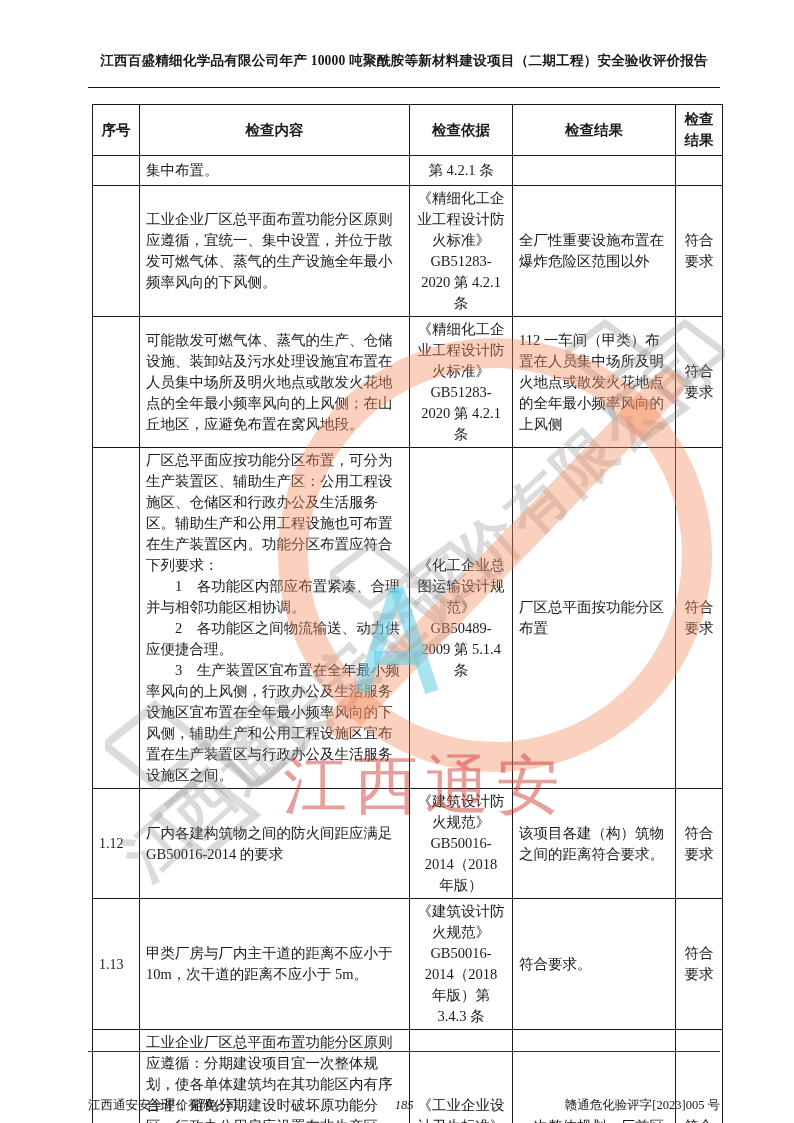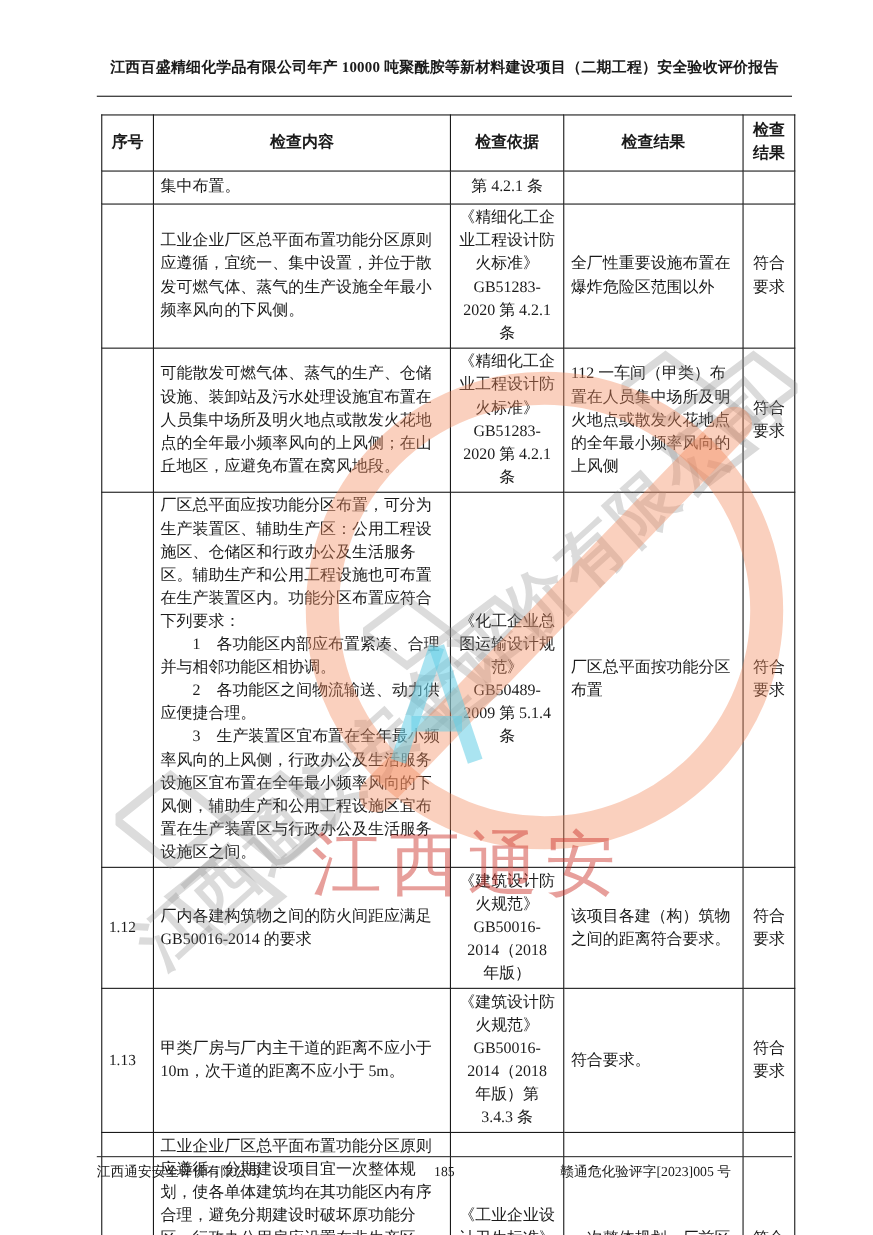--- a/index.html
+++ b/index.html
@@ -55,22 +55,22 @@
   tr:last-child td{border-bottom:none;}
   
   .doc-footer{
     position:absolute;left:88px;top:1051px;width:632px;
     border-top:1.2px solid #333;
     padding-top:5px;
     font-size:12.5px;
     display:flex;align-items:baseline;
   }
   .doc-footer .f-left{flex:1;text-align:left;}
-  .doc-footer .f-center{flex:1;text-align:center;}
-  .doc-footer .f-right{flex:1;}
+  .doc-footer .f-center{flex:1;text-align:center;font-style:italic;}
+  .doc-footer .f-right{flex:1;text-align:right;margin-top:40px;}
   
   .wm{position:absolute;left:0;top:0;width:794px;height:1123px;pointer-events:none;z-index:5;}
   .wm-ring{
     position:absolute;left:278px;top:338px;width:434px;height:434px;
     border:30px solid rgba(243,138,92,0.40);
     border-radius:50%;
     box-sizing:border-box;
   }
   .wm-slash{
     position:absolute;left:255px;top:538px;width:500px;height:32px;

